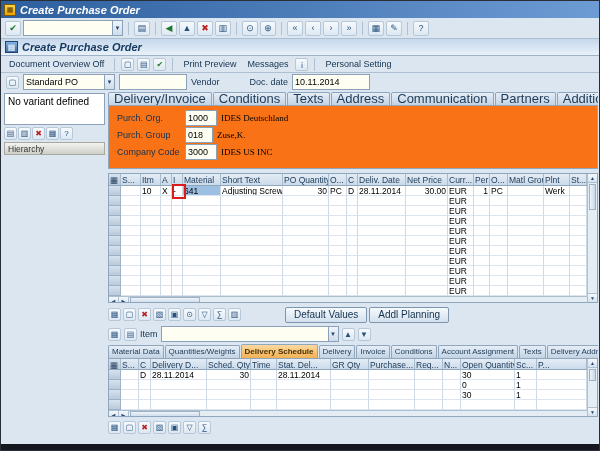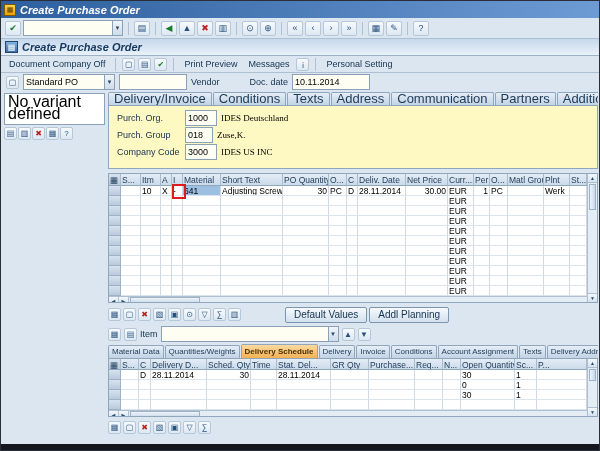--- a/index.html
+++ b/index.html
@@ -31,31 +31,31 @@
   
   .apptoolbar{position:absolute;left:0;top:55px;width:100%;height:17px;background:#dce6f1;border-bottom:1px solid #aebfd2;display:flex;align-items:center;gap:3px;padding:0 4px;}
   .txt-btn{display:inline-flex;align-items:center;height:14px;padding:0 4px;font-size:9px;color:#14324f;white-space:nowrap;}
 
   
   .headerrow{position:absolute;left:0;top:72px;width:100%;height:18px;display:flex;align-items:center;gap:4px;padding:0 5px;font-size:9px;}
   .hlabel{color:#14324f;white-space:nowrap;}
 
   
   .sidebar{position:absolute;left:3px;top:92px;width:101px;}
-  .variant-box{height:32px;background:#fff;border:1px solid #8ba1b8;font-size:16px;padding:2px 3px;color:#000;line-height:12px;}
+  .variant-box{height:32px;background:#fff;border:1px solid #8ba1b8;font-size:10px;padding:2px 3px;color:#000;line-height:12px;}
   .sidebar-icons{display:flex;gap:1px;margin-top:2px;}
   .hierarchy{margin-top:2px;height:13px;background:linear-gradient(#f2f2f0,#cfcfc9);border:1px solid #a9a9a0;font-size:8.5px;display:flex;align-items:center;padding:0 3px;color:#333;}
 
   
   .main{position:absolute;left:107px;top:90px;width:490px;}
   .tabstrip{display:flex;align-items:flex-end;height:14px;overflow:hidden;white-space:nowrap;}
   .tab{flex:0 0 auto;height:13px;line-height:12px;padding:0 5px;font-size:13px;color:#1c3a57;background:linear-gradient(#e6eef7,#c3d3e4);border:1px solid #8fa6bd;border-bottom:none;border-radius:2px 2px 0 0;margin-right:1px;white-space:nowrap;overflow:hidden;}
   .tab.active{background:linear-gradient(#fcd9a0,#f2b254);font-weight:bold;color:#4a2f00;height:14px;line-height:13px;}
   .tabstrip.mini .tab{font-size:8px;padding:0 3px;}
-  .tabpanel{height:64px;background:#fef9c3;border:1px solid #8fa6bd;padding:5px 8px;}
+  .tabpanel{height:64px;background:#f97316;border:1px solid #8fa6bd;padding:5px 8px;}
   .frow{display:flex;align-items:center;gap:4px;height:14px;margin-bottom:3px;font-size:9px;}
   .flabel{width:64px;color:#14324f;flex:0 0 auto;}
   .fdesc{color:#000;font-family:Liberation Serif, serif;}
 
   
   .gridwrap{width:490px;border:1px solid #8fa6bd;background:#fff;display:flex;position:relative;}
   .itemgrid{margin-top:4px;height:130px;}
   .schedgrid{height:59px;}
   .grid-cols{flex:1 1 auto;overflow:hidden;display:flex;flex-direction:column;}
   .g-row{display:flex;height:10px;flex:0 0 auto;overflow:hidden;}
@@ -126,21 +126,21 @@
     <span class="vsep"></span>
     <span class="icon-btn">?</span>
   </div>
 
   <div class="appbar">
     <span class="appbar-icon">▦</span>
     <span class="appbar-title">Create Purchase Order</span>
   </div>
 
   <div class="apptoolbar">
-    <span class="txt-btn">Document Company Off</span>
+    <span class="txt-btn">Document Overview Off</span>
     <span class="vsep"></span>
     <span class="icon-btn small">▢</span>
     <span class="icon-btn small">▤</span>
     <span class="icon-btn small green">✔</span>
     <span class="vsep"></span>
     <span class="txt-btn">Print Preview</span>
     <span class="txt-btn">Messages</span>
     <span class="icon-btn small">ℹ</span>
     <span class="vsep"></span>
     <span class="txt-btn">Personal Setting</span>
@@ -164,20 +164,23 @@
 
   <div class="sidebar">
     <div class="variant-box"><span>No variant defined</span></div>
     <div class="sidebar-icons">
       <span class="icon-btn small">▤</span>
       <span class="icon-btn small">▥</span>
       <span class="icon-btn small red">✖</span>
       <span class="icon-btn small">▦</span>
       <span class="icon-btn small">?</span>
     </div>
+    <div class="hierarchy">
+        <span>Hierarchy</span>
+      </div>
   </div>
 
   <div class="main">
 
     <div class="tabstrip">
       <span class="tab">Delivery/Invoice</span>
       <span class="tab">Conditions</span>
       <span class="tab">Texts</span>
       <span class="tab">Address</span>
       <span class="tab">Communication</span>

